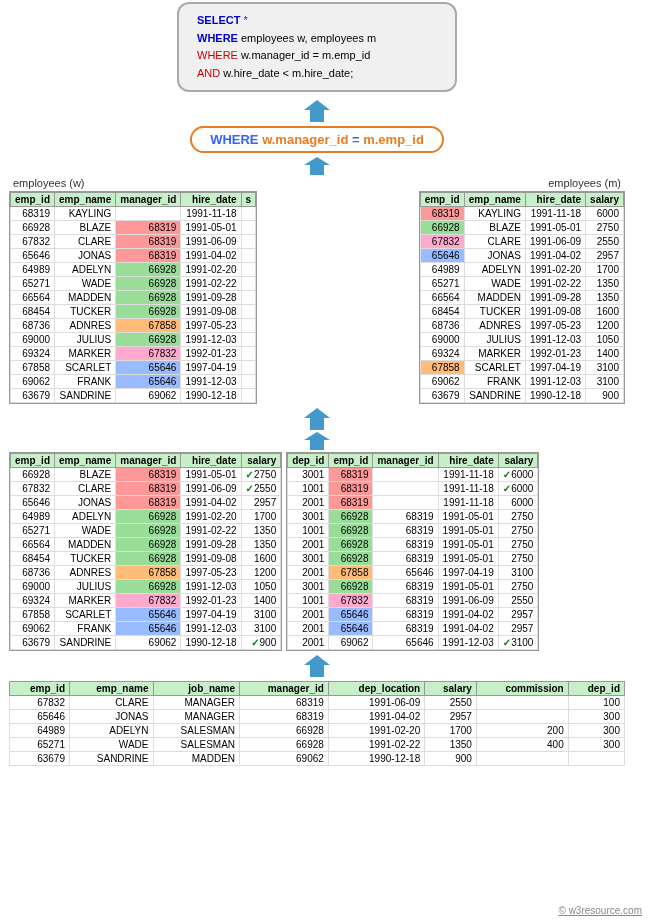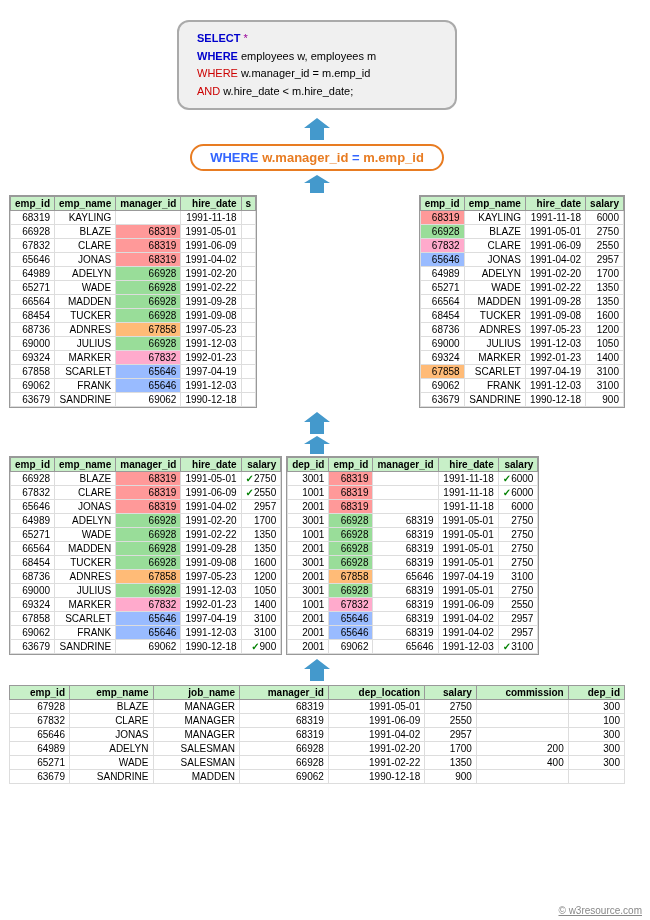--- a/index.html
+++ b/index.html
@@ -8,21 +8,21 @@
       font-family: Arial, sans-serif;
       font-size: 11px;
       width: 650px;
       min-height: 920px;
       position: relative;
       overflow-x: hidden;
     }
     .page-wrapper {
       width: 634px;
       background: #fff;
-      padding: 20px 5px;
+      padding: 2px 5px;
     }
 
     
     .sql-box {
       background: #f0f0f0;
       border: 2px solid #aaa;
       border-radius: 12px;
       padding: 8px 18px;
       width: 280px;
       margin: 0 auto 8px auto;
@@ -164,20 +164,24 @@
   <div class="where-badge">
     <span class="blue">WHERE </span><span>w.manager_id</span><span class="blue"> = </span><span>m.emp_id</span>
   </div>
 
   <div class="arrow-down">
     <svg width="30" height="18" viewBox="0 0 30 18">
       <polygon points="15,0 28,8 22,8 22,18 8,18 8,8 2,8" fill="#4499cc"></polygon>
     </svg>
   </div>
 
+  <div class="section-labels">
+    <span>employees (w)</span>
+    <span>employees (m)</span>
+  </div>
 
   <div class="tables-row">
 
     <div class="table-block">
       <table>
         <thead>
           <tr>
             <th>emp_id</th>
             <th>emp_name</th>
             <th>manager_id</th>
@@ -632,30 +636,20 @@
           <th>emp_name</th>
           <th>job_name</th>
           <th>manager_id</th>
           <th>dep_location</th>
           <th>salary</th>
           <th>commission</th>
           <th>dep_id</th>
         </tr>
       </thead>
       <tbody id="result-tbody">
-      <tr>
-    <td>67928</td>
-    <td>BLAZE</td>
-    <td>MANAGER</td>
-    <td>68319</td>
-    <td>1991-05-01</td>
-    <td>2750</td>
-    <td></td>
-    <td>300</td>
-  </tr>
           <tr>
     <td>67832</td>
     <td>CLARE</td>
     <td>MANAGER</td>
     <td>68319</td>
     <td>1991-06-09</td>
     <td>2550</td>
     <td></td>
     <td>100</td>
   </tr>

